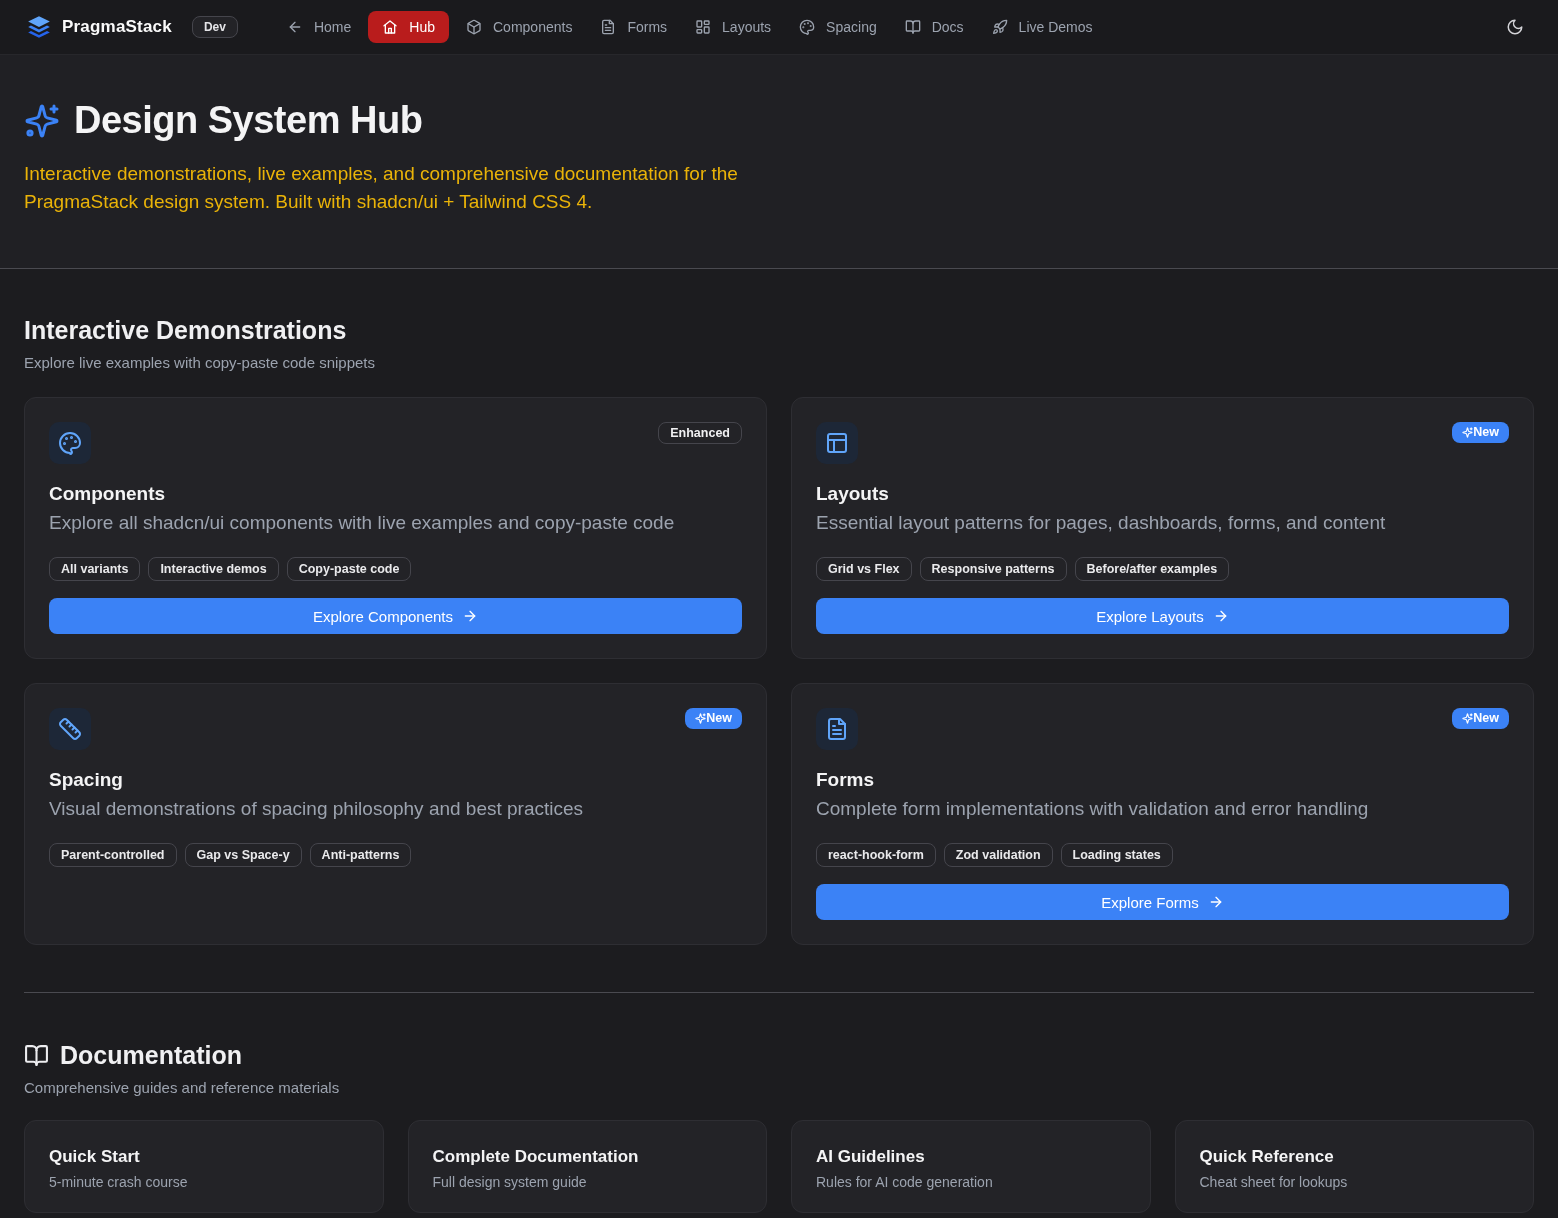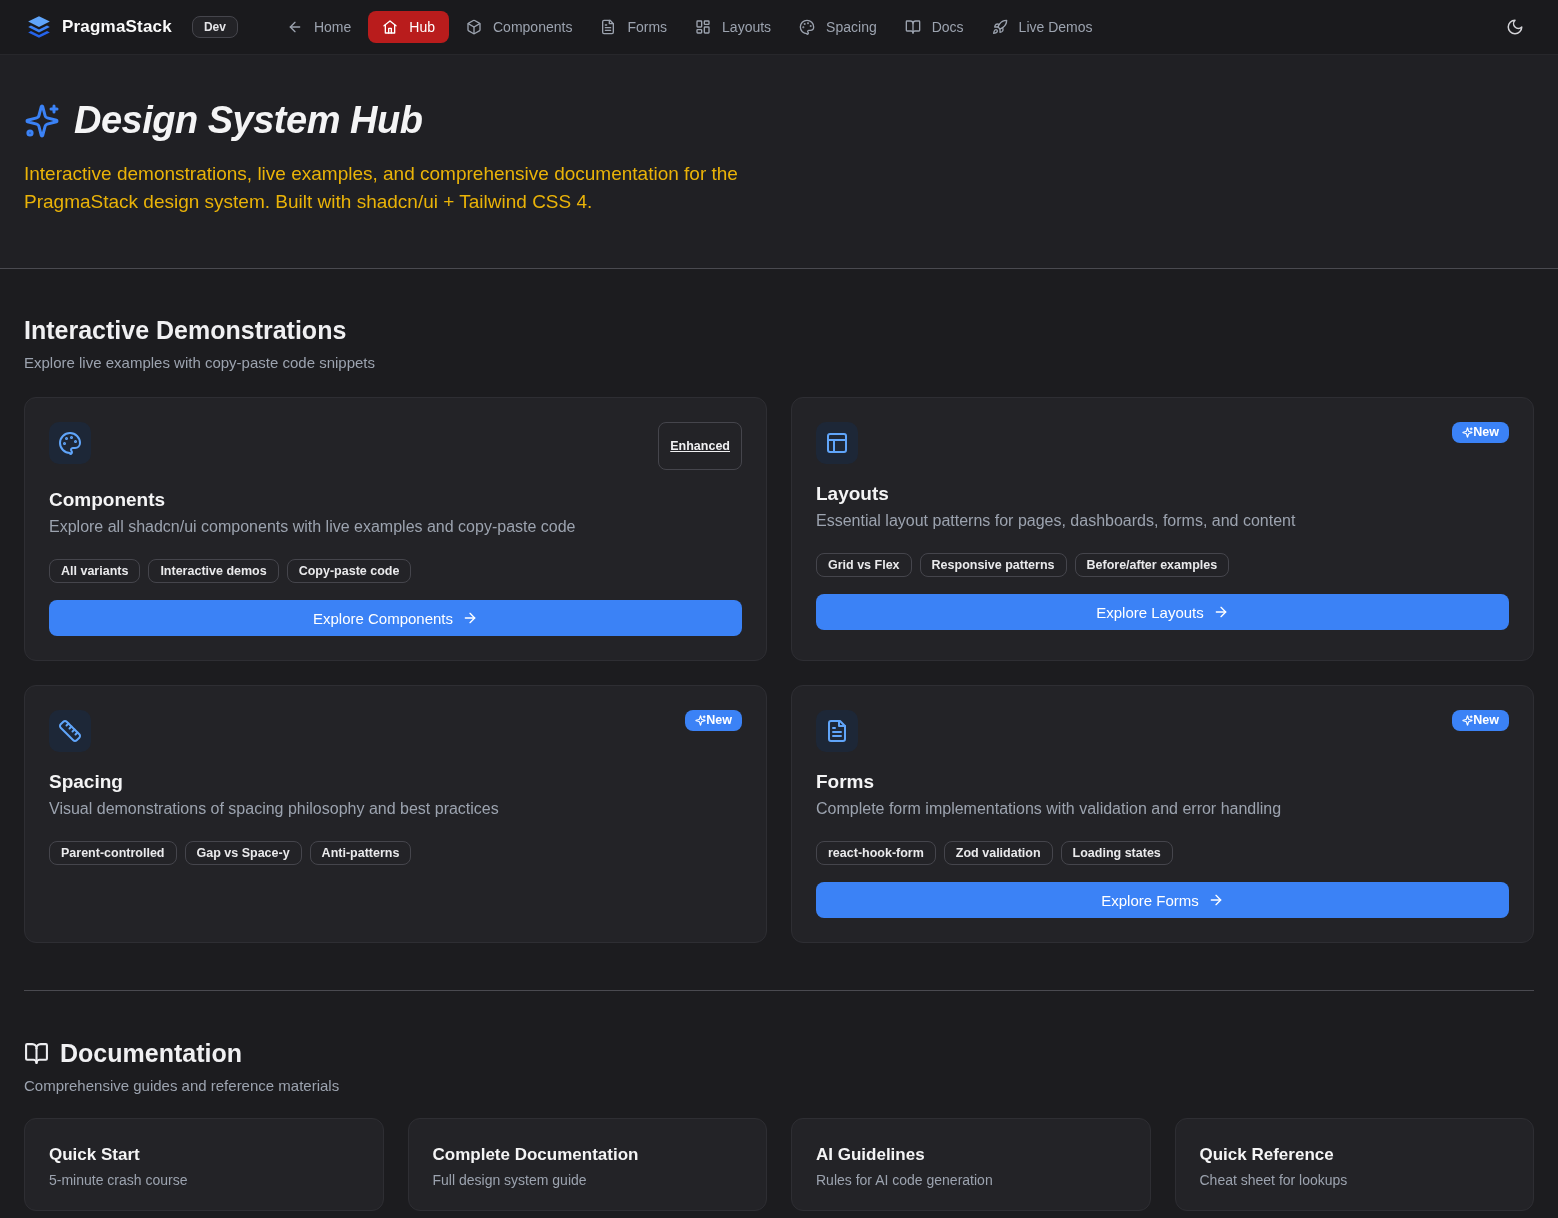--- a/index.html
+++ b/index.html
@@ -29,21 +29,21 @@
     font-size:14px; font-weight:500; padding:8px 11px; border-radius:8px; cursor:pointer;
   }
   .nav-item svg { width:16px; height:16px; }
   .nav-item.active { background:#b91c1c; color:#fff; padding:8px 14px; }
   .nav-right { margin-left:auto; }
   .icon-btn { background:none; border:none; color:#d4d4d8; cursor:pointer; padding:8px; }
   .icon-btn svg { width:18px; height:18px; }
 
   
   .hero { background:#202024; border-bottom:1px solid #4a4a50; padding:44px 24px 52px; }
-  .hero-title-row { display:flex; align-items:center; gap:14px;font-style:italic; }
+  .hero-title-row { display:flex; align-items:center; gap:14px; }
   .hero-title-row svg { width:36px; height:36px; color:#3b82f6; }
   .hero-title { font-size:38px; font-weight:700; color:#f4f4f5; letter-spacing:-.5px; }
   .hero-desc { margin-top:18px; max-width:748px; font-size:19px; line-height:28px; color:#eab308; }
 
   
   .main { padding:0 24px; }
   .section-heading { display:flex; align-items:center; gap:11px; font-size:25px; font-weight:700; color:#f0f0f2; }
   .section-heading svg { width:25px; height:25px; color:#ededf0; }
   .section-sub { margin-top:9px; font-size:15px; color:#9ca3af; }
   .demos-heading { padding-top:47px; }
@@ -56,30 +56,30 @@
     background:#232327; border:1px solid #2e2e33; border-radius:12px; padding:24px; cursor:pointer;
   }
   .card-top { display:flex; align-items:flex-start; justify-content:space-between; }
   .icon-box {
     width:42px; height:42px; border-radius:10px; background:#1d2737;
     display:flex; align-items:center; justify-content:center; color:#60a5fa;
   }
   .icon-box svg { width:24px; height:24px; }
   .badge-outline {
     font-size:12.5px; font-weight:700; color:#f0f0f2;
-    border:1px solid #45454c; border-radius:8px; padding:16px 11px; line-height:14px;text-decoration:underline;
+    border:1px solid #45454c; border-radius:8px; padding:3px 11px; line-height:14px;
   }
   .badge-new {
     display:flex; align-items:center; gap:0;
     font-size:12.5px; font-weight:700; color:#fff; background:#3b82f6;
     border-radius:8px; padding:4px 10px; line-height:13px;
   }
   .badge-new svg { width:11px; height:11px; }
   .demo-title { margin-top:19px; font-size:19px; font-weight:700; color:#f4f4f5; }
-  .demo-desc { margin-top:7px; font-size:16px; color:#9ca3af; }
+  .demo-desc { margin-top:7px; font-size:19px; color:#9ca3af; }
   .tag-row { margin-top:23px; display:flex; gap:8px; }
   .tag {
     font-size:12.5px; font-weight:600; color:#eaeaec;
     border:1px solid #45454c; border-radius:8px; padding:4px 11px; line-height:14px;
   }
   .cta-btn {
     margin-top:17px; width:100%; height:36px; border:none; border-radius:8px;
     background:#3b82f6; color:#fff; font-size:15px; font-weight:500; cursor:pointer;
     display:flex; align-items:center; justify-content:center; gap:9px;
     font-family:"Liberation Sans", sans-serif;

